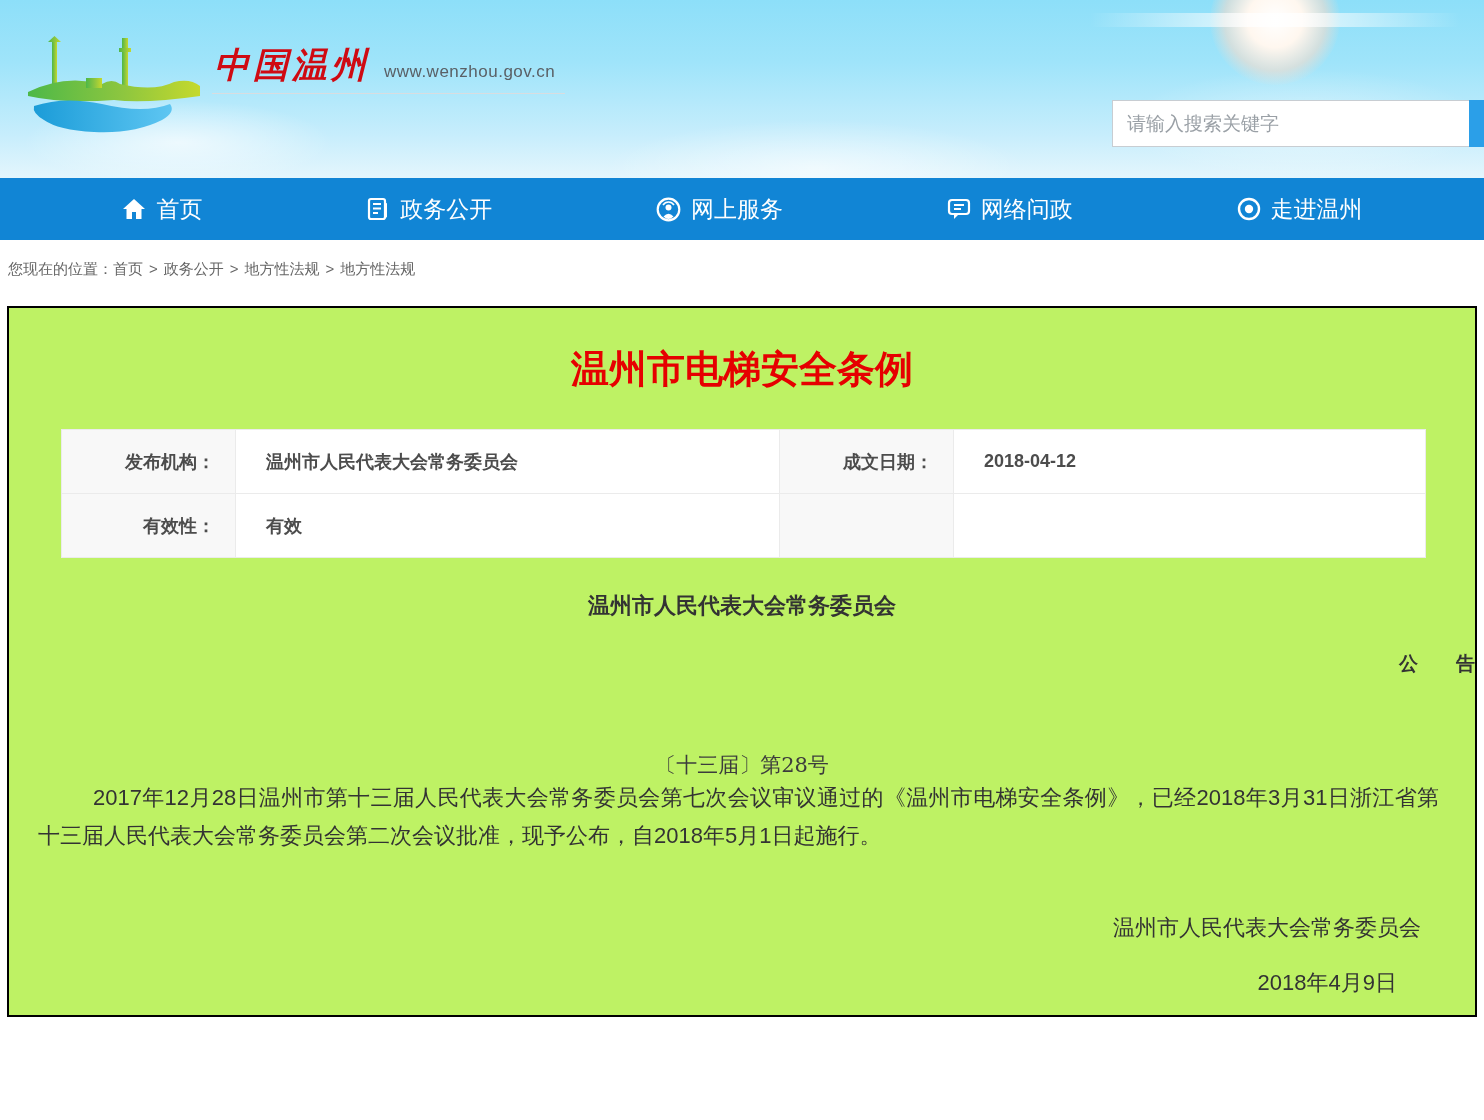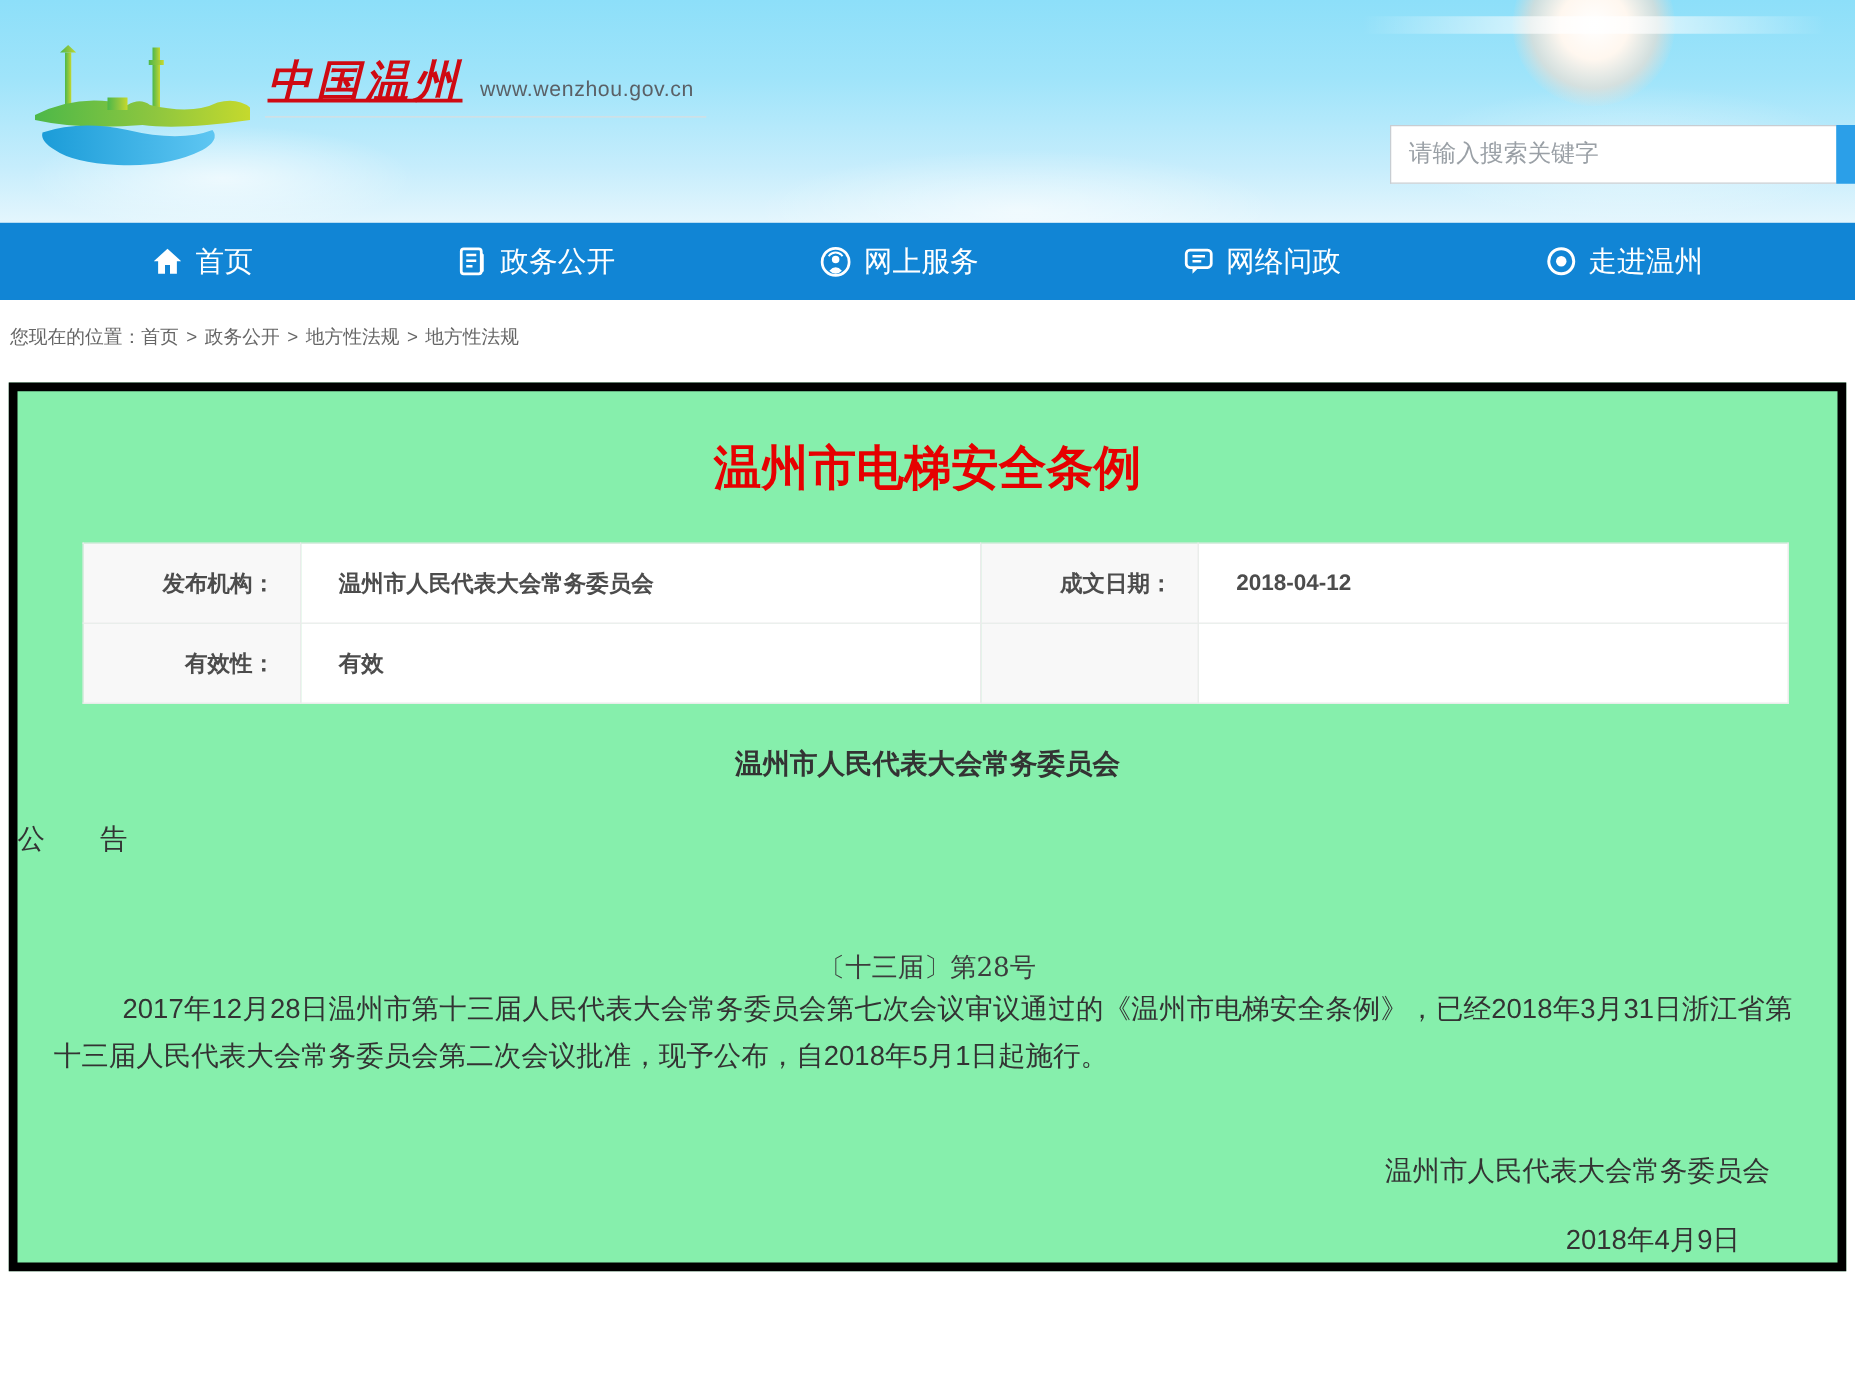--- a/index.html
+++ b/index.html
@@ -25,21 +25,21 @@
   .sun-flare::after {
     content:""; position:absolute; left:-120px; top:58px; width:370px; height:14px;
     background:linear-gradient(90deg, rgba(255,255,255,0), rgba(255,255,255,.85), rgba(255,255,255,0));
   }
   .logo-wrap { position:absolute; left:24px; top:34px; display:flex; align-items:flex-start; z-index:2; }
   .logo-art { width:180px; height:112px; }
   .brand { margin-left:8px; padding-top:8px; }
   .brand-top { display:flex; align-items:baseline; gap:14px; border-bottom:1px solid #d9dde0; padding:0 10px 4px 2px; }
   .brand-cn {
     color:#cf0a12; font-family:"DejaVu Serif","Liberation Serif",serif;
-    font-size:35px; font-weight:bold; font-style:italic; letter-spacing:4px;text-decoration:underline;
+    font-size:35px; font-weight:bold; font-style:italic; letter-spacing:4px;
   }
   .brand-url { color:#5a6066; font-size:17px; font-weight:normal; letter-spacing:.5px; }
   .brand-main { margin-top:4px; color:#d50000; font-size:46px; font-weight:bold; letter-spacing:3px; }
   .search-box { position:absolute; left:1112px; top:76px; display:flex; z-index:2;margin-top:24px; }
   .search-input {
     width:357px; height:47px; border:1px solid #c8cdd2; border-right:none; background:#fff;
     font-size:19px; color:#333; padding:0 14px; outline:none;
   }
   .search-input::placeholder { color:#9aa0a6; }
   .search-btn { width:53px; height:47px; border:none; background:#2b9fe8; cursor:pointer;
@@ -50,41 +50,41 @@
   .nav-item { display:flex; align-items:center; gap:9px; color:#fff; font-size:23px; cursor:pointer; }
   .nav-item svg { display:block; }
 
   
   .breadcrumb { padding:20px 8px 0 8px; height:66px; font-size:15px; color:#666; }
   .breadcrumb a { color:#666; text-decoration:none; cursor:pointer; }
   .crumb-sep { margin:0 6px; }
 
   
   .content-box {
-    margin:0 7px; border:7px solid #000000; background:#86efac; height:711px; padding-top:36px;
+    margin:0 7px; border:2px solid #000000; background:#bef264; height:711px; padding-top:36px;
   }
   .article-title { text-align:center; color:#e60000; font-size:38px; font-weight:bold; }
 
   
   .meta-table { margin:34px auto 0 52px; border-collapse:collapse; width:1365px; table-layout:fixed; }
   .meta-table td { border:1px solid #ebebeb; height:64px; font-size:18px; color:#4c4c4c; font-weight:bold; }
   td.m-label { width:174px; background:#f8f8f8; text-align:right; padding-right:20px; }
   td.m-value { padding-left:30px; background:#fff; }
   td.m-value-wide { width:544px; }
   .download-btn {
     display:inline-flex; align-items:center; gap:6px; cursor:pointer;
     border:1px solid #c9c9c9; border-radius:3px; background:linear-gradient(180deg,#ffffff,#f3f3f3);
     padding:3px 10px 4px 8px; font-size:15px; color:#d43c33; font-weight:bold;
     box-shadow:0 1px 1px rgba(0,0,0,.08);
   }
   .hand-ico { color:#222; font-size:15px; font-weight:normal; }
 
   
   .doc-org { text-align:center; font-size:22px; font-weight:bold; color:#333; margin-top:33px; }
-  .doc-announce { text-align:left; font-size:22px; font-weight:normal; color:#333; margin-top:30px; }
+  .doc-announce { text-align:right; font-size:19px; font-weight:bold; color:#333; margin-top:30px; }
   .doc-no { text-align:center; font-size:21px; color:#3c3c3c; margin-top:74px;
             font-family:"DejaVu Serif","Liberation Serif",serif; }
   .doc-para {
     padding:0 36px 0 29px; text-indent:2.5em;
     font-size:22px; color:#333; line-height:38px; text-align:justify;
   }
   .doc-sign { text-align:right; padding-right:54px; font-size:22px; color:#333; margin-top:58px; }
   .doc-date { text-align:right; padding-right:78px; font-size:22px; color:#333; margin-top:25px; }
 </style>
 </head>

